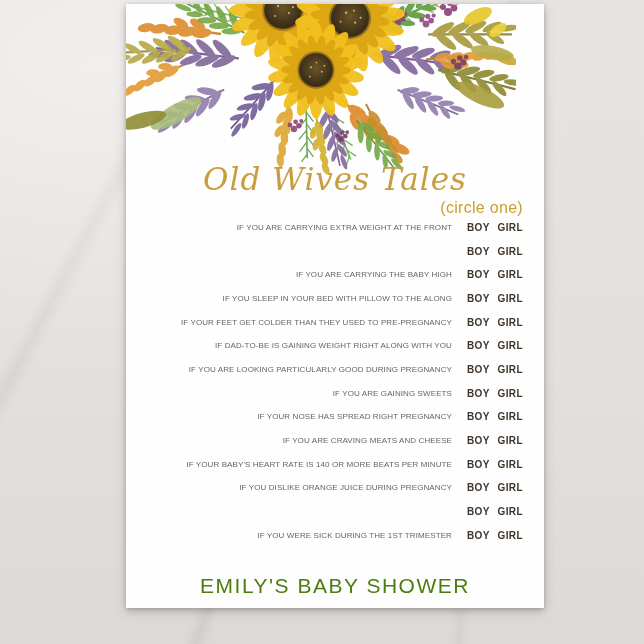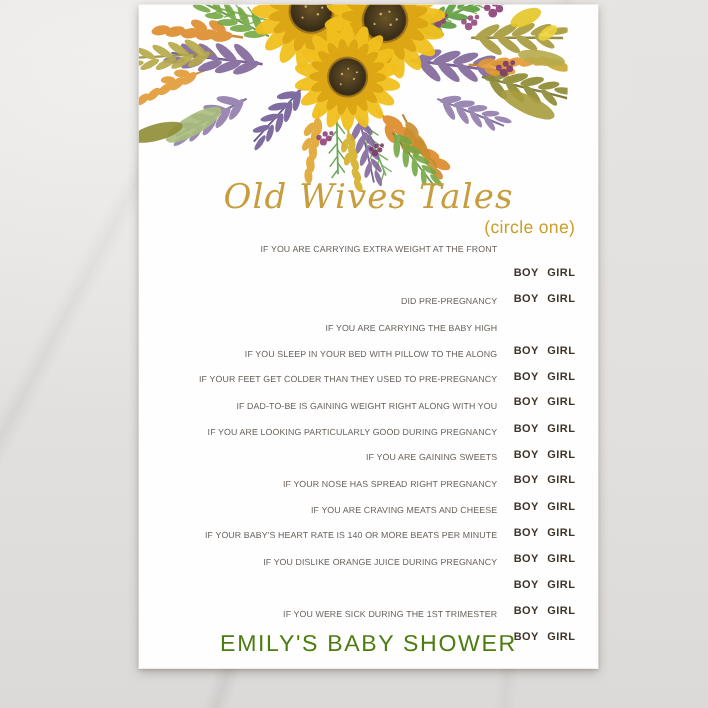--- a/index.html
+++ b/index.html
@@ -36,21 +36,21 @@
   }
   .questions{position:absolute;top:211px;left:12px;right:21px;}
   .q-row{position:relative;height:23.7px;}
   .q-text{
     position:absolute;right:71px;top:50%;transform:translateY(-50%);
     white-space:nowrap;font-size:8px;letter-spacing:.1px;color:#6a635d;margin-left:24px;
   }
   .q-options{
     position:absolute;right:0;top:50%;transform:translateY(-50%);
     width:56px;display:flex;justify-content:space-between;
-    font-size:10px;font-weight:700;letter-spacing:.4px;color:#3f342a;margin-top:21px;
+    font-size:10px;font-weight:700;letter-spacing:.4px;color:#3f342a;
   }
   .opt{cursor:pointer;}
   .footer{
     position:absolute;top:570px;left:0;width:100%;
     text-align:center;font-size:21px;letter-spacing:1.5px;
     color:#4d7c0f;
   }
 </style>
 </head>
 <body>
@@ -192,24 +192,20 @@
           </span>
         </div>
 
         <div class="q-row">
           <span class="q-options">
             <span class="opt">BOY</span>
             <span class="opt">GIRL</span>
           </span>
         </div>
 
-        <div class="q-row">
-          <span class="q-text">DID PRE-PREGNANCY</span>
-
-        </div>
 
         <div class="q-row">
           <span class="q-text">IF YOU ARE CARRYING THE BABY HIGH</span>
           <span class="q-options">
             <span class="opt">BOY</span>
             <span class="opt">GIRL</span>
           </span>
         </div>
 
         <div class="q-row">

